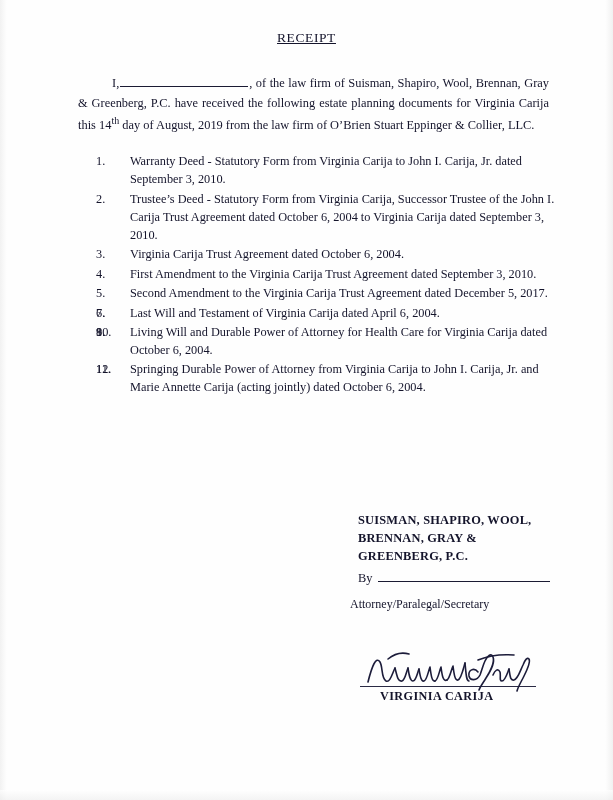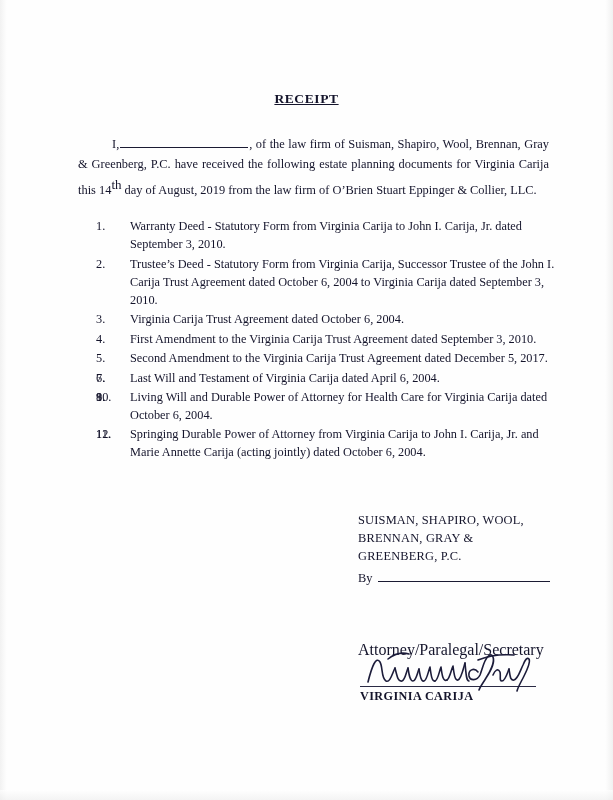--- a/index.html
+++ b/index.html
@@ -17,46 +17,46 @@
   }
   .page {
     position: absolute;
     left: 0; top: 0;
     width: 613px;
     height: 800px;
     background: #fefefe;
   }
   .doc-title {
     text-align: center;
-    font-weight: bold;
+    font-weight: normal;
     font-size: 13.5px;
     letter-spacing: 0.6px;
     text-decoration: underline;
-    margin-top: 91px;
+    margin-top: 30px;
   }
   .body-block {
     margin: 27px 64px 0 78px;
     font-size: 12.4px;
     line-height: 1.62;
     text-align: justify;
   }
   .blank-line {
     display: inline-block;
     border-bottom: 1px solid #1b1b33;
     width: 128px;
     height: 0.85em;
     vertical-align: baseline;
     margin: 0 1px;
   }
   .indent {
     display: inline-block;
     width: 34px;
   }
   sup.ord {
-    font-size: 13px;
+    font-size: 10px;
     vertical-align: super;
   }
   ol.docs {
     margin: 18px 58px 0 96px;
     padding: 0;
     list-style: none;
     font-size: 12.3px;
     line-height: 1.46;
   }
   ol.docs li {
@@ -69,45 +69,44 @@
     position: absolute;
     left: 0;
     top: 0;
     width: 24px;
     text-align: left;
   }
   .firm-block {
     position: absolute;
     left: 358px;
     top: 512px;
-    font-weight: normal;
+    font-weight: bold;
     font-size: 12.4px;
     line-height: 1.45;
     letter-spacing: 0.2px;
   }
   .by-row {
     position: absolute;
     left: 358px;
     top: 570px;
     font-size: 12.4px;
     white-space: nowrap;
   }
   .by-line {
     display: inline-block;
     border-bottom: 1px solid #1b1b33;
     width: 172px;
     height: 0.9em;
     margin-left: 6px;
   }
   .role-line {
     position: absolute;
-    left: 358px;
+    left: 350px;
     top: 597px;
-    font-size: 16px;
-    margin-top: 44px;
+    font-size: 12px;
   }
   .sig-area {
     position: absolute;
     left: 356px;
     top: 648px;
     width: 200px;
   }
   .sig-svg {
     display: block;
     margin-left: 6px;
@@ -116,21 +115,21 @@
     border-bottom: 1.1px solid #2a2a44;
     width: 176px;
     margin-left: 4px;
     margin-top: -8px;
   }
   .sig-name {
     font-weight: bold;
     font-size: 12.2px;
     letter-spacing: 0.4px;
     margin-top: 2px;
-    margin-left: 4px;
+    margin-left: 24px;
   }
   .scan-edge-left {
     position: absolute;
     left: 0; top: 0;
     width: 7px; height: 800px;
     background: linear-gradient(to right,#e8e8e8,#ffffff);
     opacity: .55;
   }
   .scan-edge-right {
     position: absolute;

